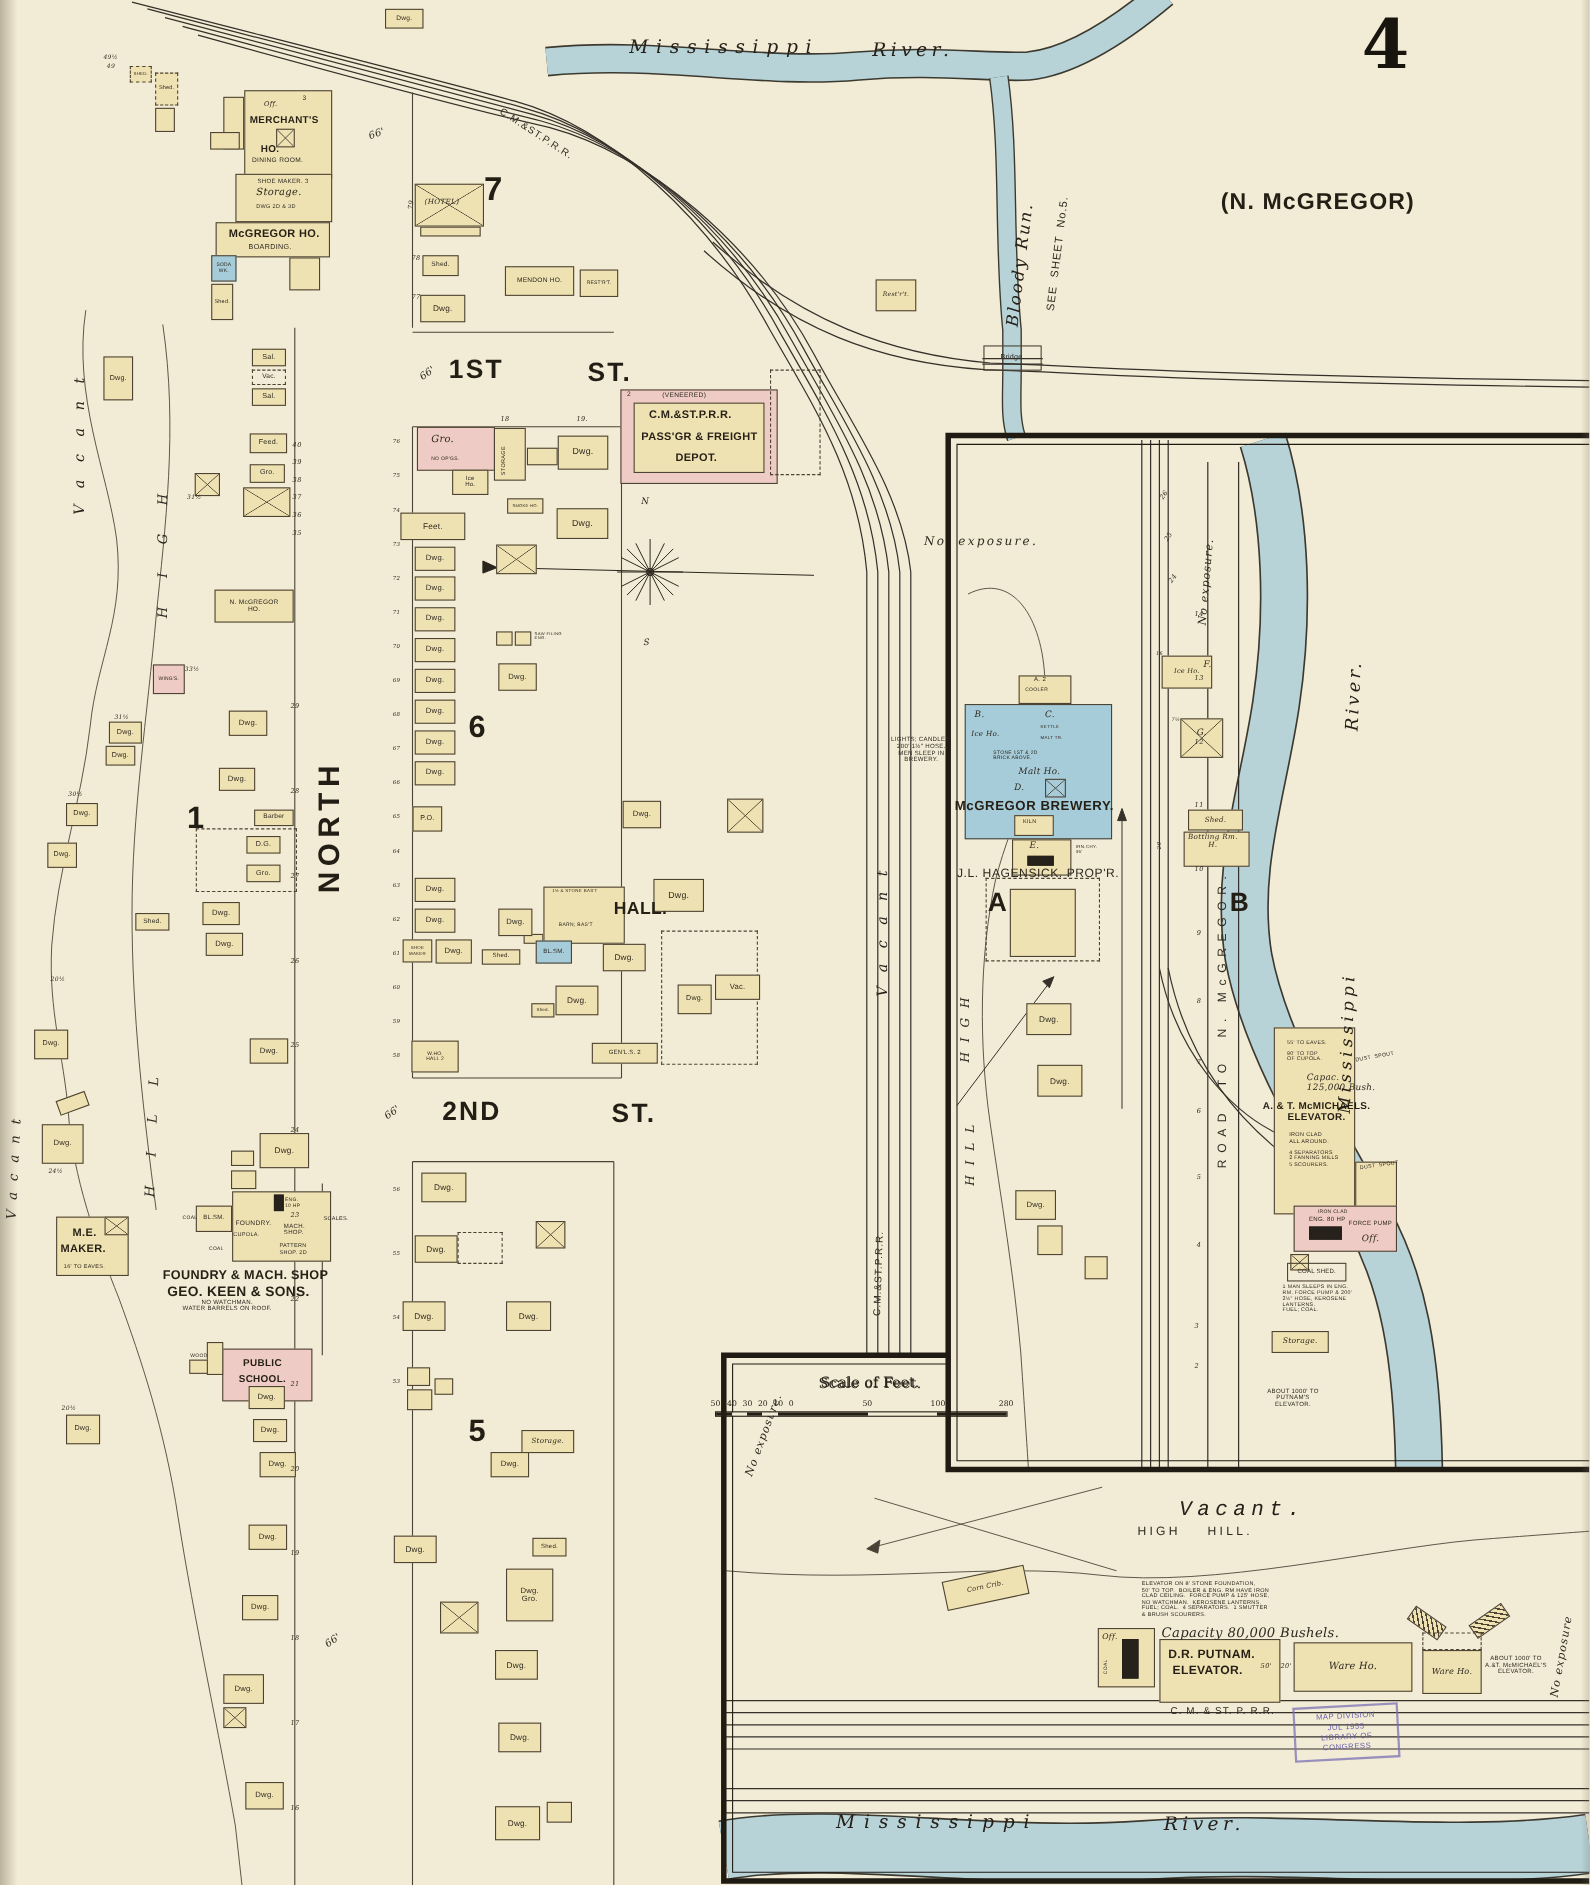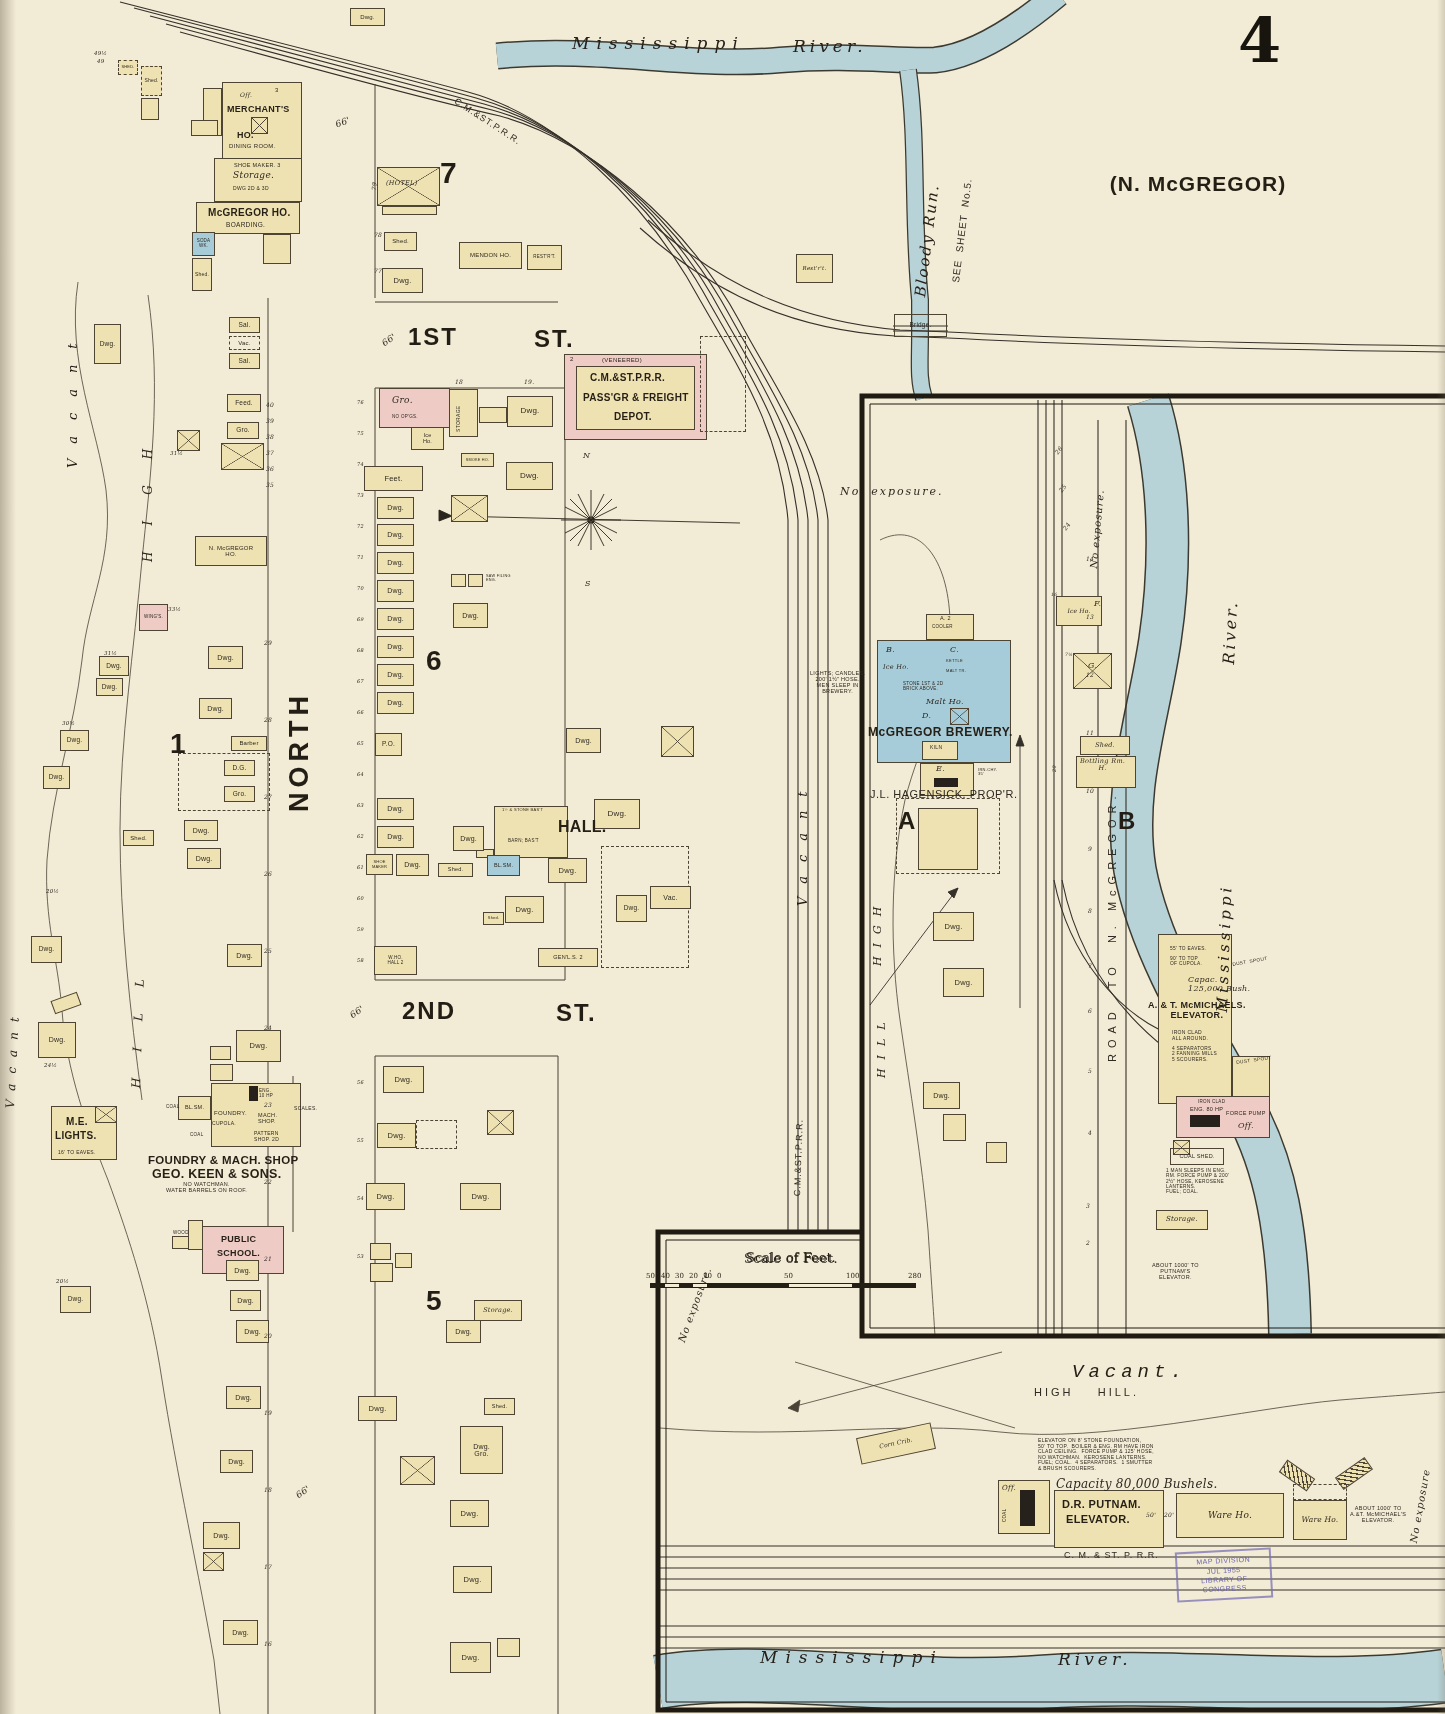--- a/index.html
+++ b/index.html
@@ -473,21 +473,21 @@
       <div class="lab" style="left: 258px; top: 1112px; font-size: 5.5px;">MACH.
 SHOP.</div>
       <div class="lab" style="left: 254px; top: 1131px; font-size: 5px;">PATTERN
 SHOP. 2D</div>
       <div class="lab" style="left: 259px; top: 1088px; font-size: 4.5px;">ENG.
 10 HP</div>
       <div class="lab" style="left: 166px; top: 1104px; font-size: 4.5px;">COAL</div>
       <div class="lab" style="left: 190px; top: 1132px; font-size: 4.5px;">COAL</div>
       <div class="lab" style="left: 294px; top: 1106px; font-size: 5px;">SCALES.</div>
       <div class="lab c-b" style="left: 66px; top: 1116px; font-size: 10px;">M.E.</div>
-      <div class="lab c-b" style="left: 55px; top: 1130px; font-size: 10px;">LIGHTS.</div>
+      <div class="lab c-b" style="left: 55px; top: 1130px; font-size: 10px;">MAKER.</div>
       <div class="lab" style="left: 58px; top: 1150px; font-size: 5px;">16' TO EAVES.</div>
       <div class="lab c-b" style="left: 221px; top: 1234px; font-size: 9px;">PUBLIC</div>
       <div class="lab c-b" style="left: 217px; top: 1248px; font-size: 9px;">SCHOOL.</div>
       <div class="lab" style="left: 173px; top: 1230px; font-size: 4.5px;">WOOD</div>
       <div class="lab c-i" style="left: 240px; top: 92px; font-size: 6px;">Off.</div>
       <div class="lab c-b" style="left: 227px; top: 104px; font-size: 9px;">MERCHANT'S</div>
       <div class="lab c-b" style="left: 237px; top: 130px; font-size: 9px;">HO.</div>
       <div class="lab" style="left: 229px; top: 143px; font-size: 6px;">DINING ROOM.</div>
       <div class="lab" style="left: 275px; top: 87px; font-size: 6px;">3</div>
       <div class="lab" style="left: 234px; top: 162px; font-size: 5.5px;">SHOE MAKER. 3</div>

